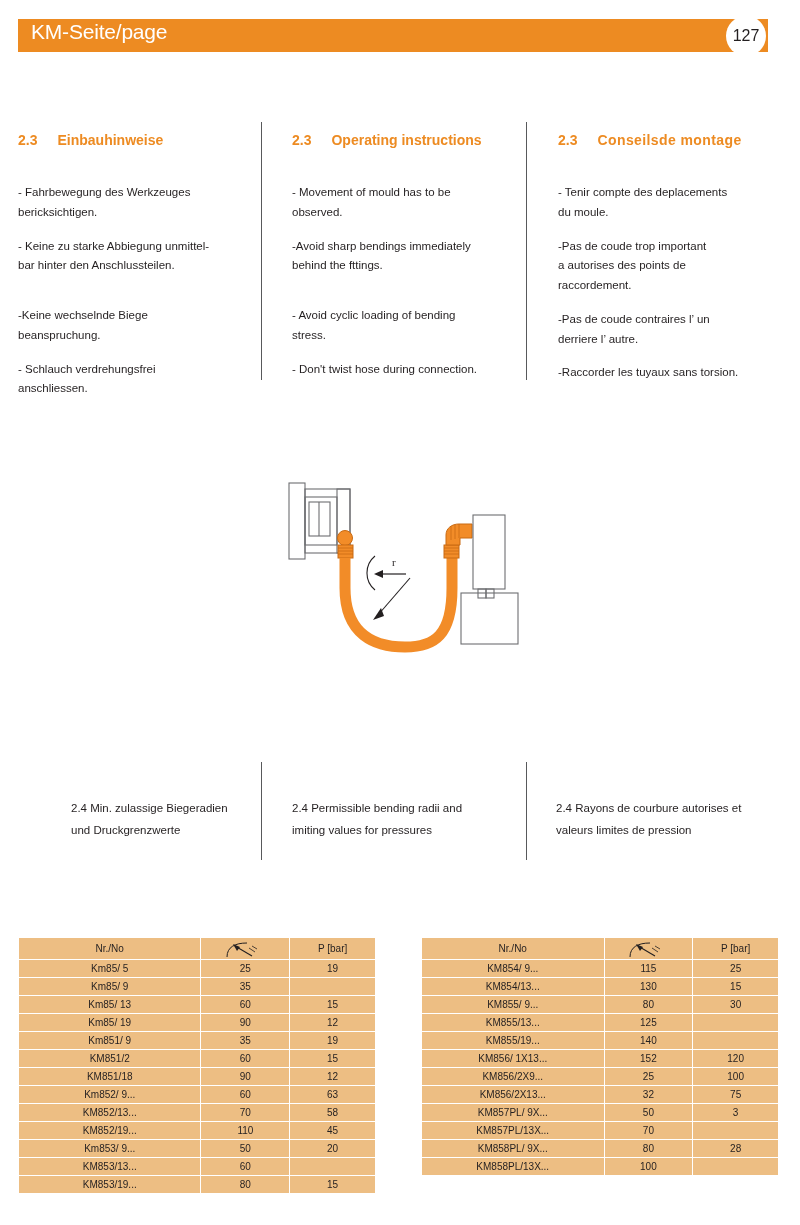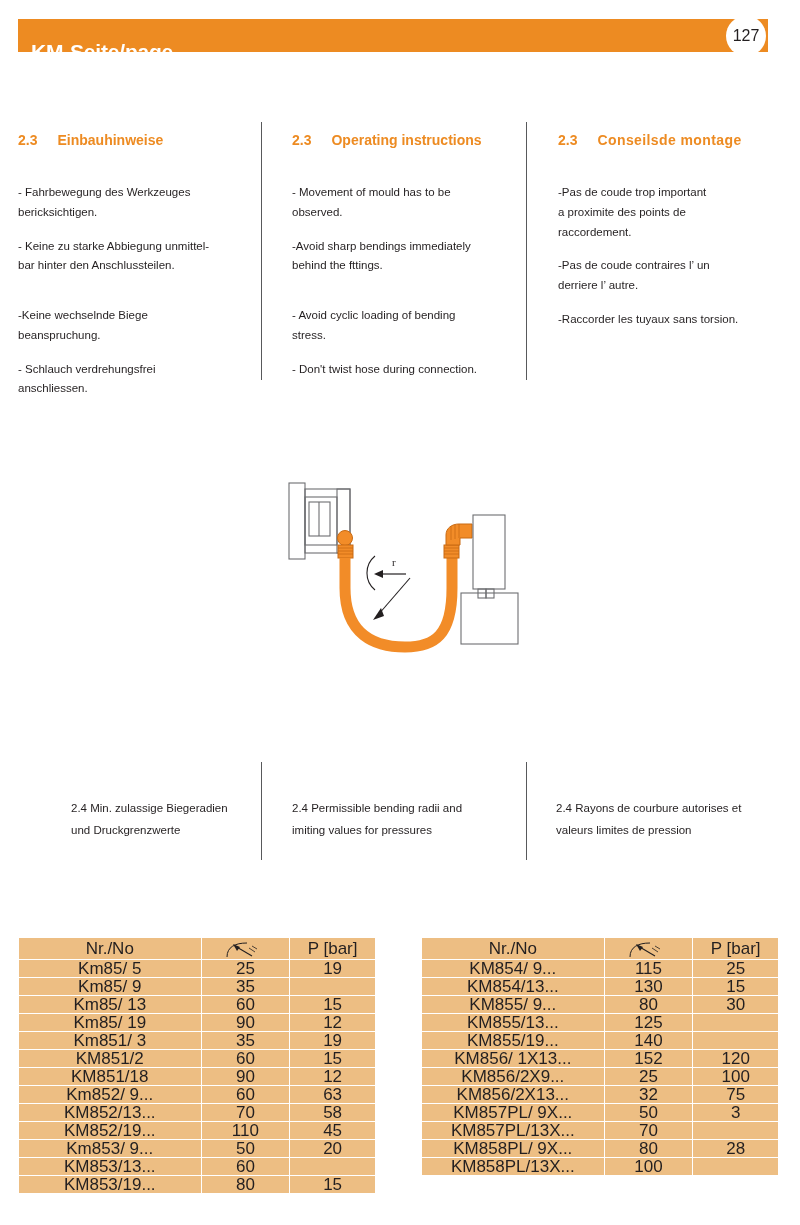--- a/index.html
+++ b/index.html
@@ -21,23 +21,23 @@
     position: absolute;
     left: 18px;
     top: 19px;
     width: 750px;
     height: 33px;
     background: #ED8B22;
   }
   #header-title {
     position: absolute;
     left: 31px;
-    top: 40px;
+    top: 20px;
     font-size: 21px;
-    font-weight: bold;
+    font-weight: normal;
     color: #ffffff;
     letter-spacing: -0.2px;
     white-space: nowrap;
   }
   #page-badge {
     position: absolute;
     left: 726px;
     top: 16px;
     width: 40px;
     height: 40px;
@@ -108,21 +108,21 @@
   }
   #sec24-col-de { left: 28px;  width: 225px; margin-left: 43px; }
   #sec24-col-en { left: 292px; width: 228px; }
   #sec24-col-fr { left: 556px; width: 232px; }
 
   
   .data-table {
     position: absolute;
     border-collapse: separate;
     border-spacing: 1px 1px;
-    font-size: 17px;
+    font-size: 10px;
     background: #ffffff;
   }
   #table-left  { left: 18px;  top: 937px; width: 358px; }
   #table-right { left: 421px; top: 937px; width: 358px; }
 
   .data-table td, .data-table th {
     background: #EDBE83;
     text-align: center;
     font-weight: normal;
     padding: 0;
@@ -173,22 +173,24 @@
   behind the fttings.</div>
   <div class="bullet-block">- Avoid cyclic loading of bending
    stress.</div>
   <div class="bullet-block">- Don't twist hose during connection.</div>
 </div>
 
 <div class="sec23-col" id="sec23-col-fr">
   <div class="sec23-head">
     <span class="num">2.3</span><span class="title-tight">Conseilsde montage</span>
   </div>
+  <div class="bullet-block">- Tenir compte des deplacements
+du moule.</div>
   <div class="bullet-block">-Pas de coude trop important
-a proximite des points de
+a autorises des points de
 raccordement.</div>
   <div class="bullet-block">-Pas de coude contraires l’ un
 derriere l’ autre.</div>
   <div class="bullet-block">-Raccorder les tuyaux sans torsion.</div>
 </div>
 
 <div id="diagram">
   <svg width="270" height="200" viewBox="0 0 270 200">
 
     <g fill="none" stroke="#6d6e71" stroke-width="1.1">
@@ -284,21 +286,21 @@
         <td class="col-no">Km85/  13</td>
         <td class="col-rad">60</td>
         <td class="col-bar">15</td>
       </tr>
       <tr>
         <td class="col-no">Km85/  19</td>
         <td class="col-rad">90</td>
         <td class="col-bar">12</td>
       </tr>
       <tr>
-        <td class="col-no">Km851/  3</td>
+        <td class="col-no">Km851/  9</td>
         <td class="col-rad">35</td>
         <td class="col-bar">19</td>
       </tr>
       <tr>
         <td class="col-no">KM851/2</td>
         <td class="col-rad">60</td>
         <td class="col-bar">15</td>
       </tr>
       <tr>
         <td class="col-no">KM851/18</td>

